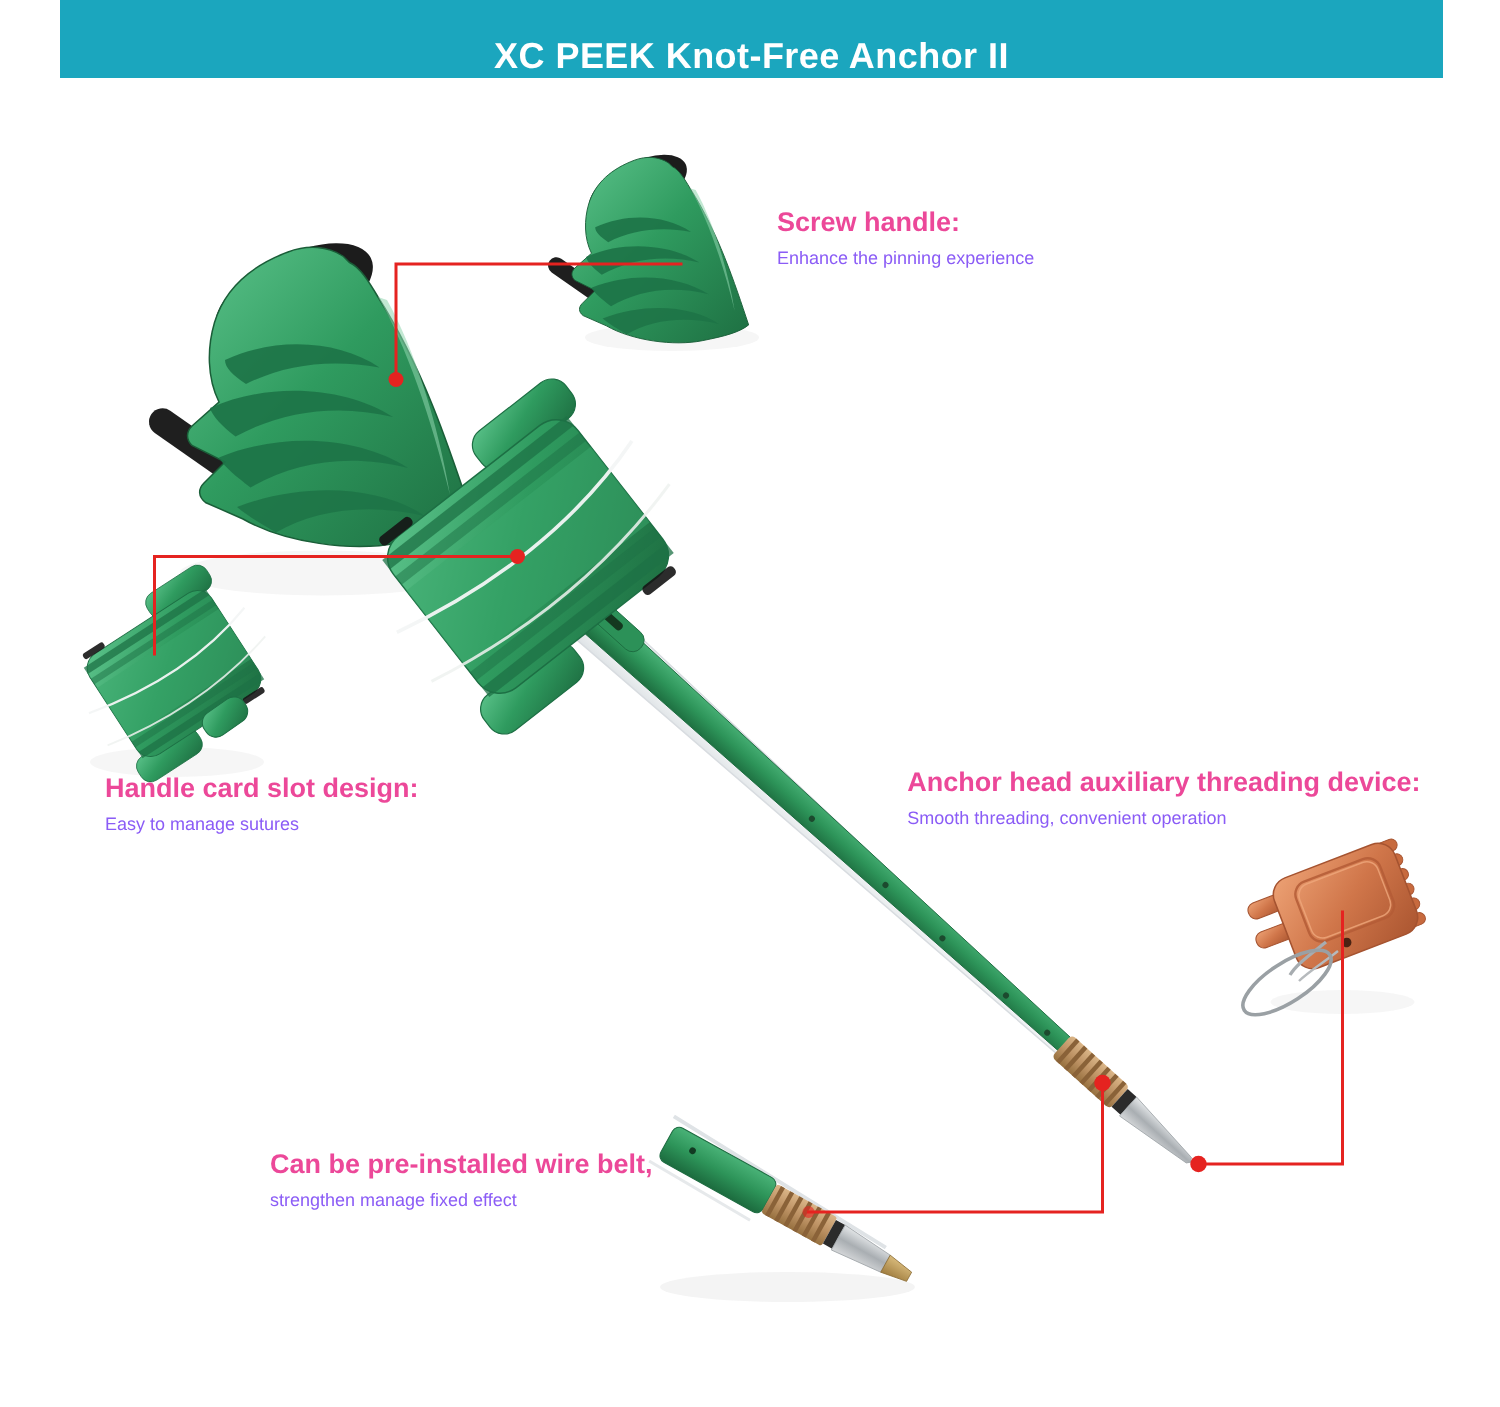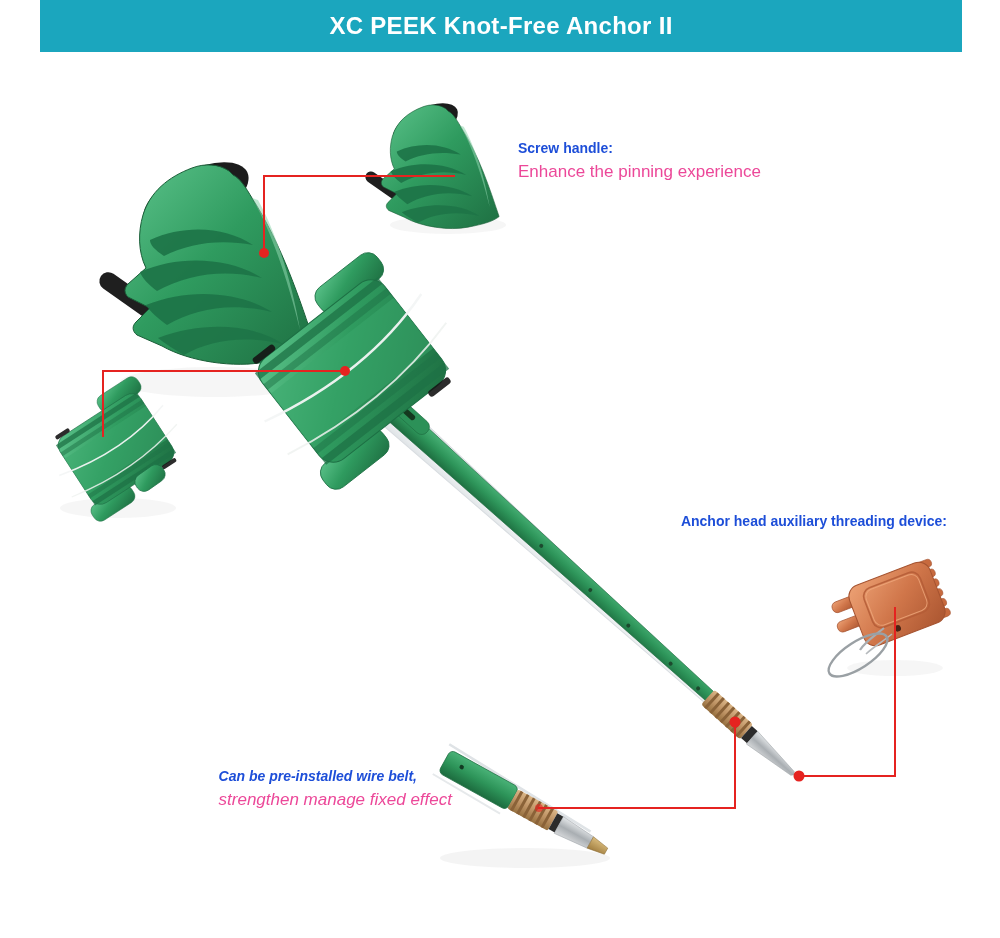--- a/index.html
+++ b/index.html
@@ -1,30 +1,30 @@
 <!DOCTYPE html>
 <html><head>
 <meta charset="utf-8">
 <style>
   html,body{margin:0;padding:0;background:#ffffff;}
   #page{position:relative;width:1000px;height:938px;background:#ffffff;overflow:hidden;
         font-family:"Liberation Sans",sans-serif;}
   
   .banner{position:absolute;left:40px;top:0;width:922px;height:52px;background:#1BA6BE;
-          display:flex;align-items:center;justify-content:center;}
+          display:flex;align-items:flex-end;justify-content:center;}
   .banner span{color:#ffffff;font-size:24px;font-weight:bold;letter-spacing:.3px;}
   
   .ann{position:absolute;line-height:24px;white-space:nowrap;}
-  .ann .ann-title{font-size:14px;font-weight:bold;color:#1d4ed8;}
-  .ann .ann-sub{font-size:17px;color:#ec4899;}
+  .ann .ann-title{font-size:18px;font-weight:bold;color:#ec4899;}
+  .ann .ann-sub{font-size:12px;color:#8b5cf6;}
   .ann.align-right{}
   #ann-screw{left:518px;top:136px;}
   #ann-slot{left:70px;top:513px;}
   #ann-thread{right:53px;top:509px;}
-  #ann-belt{right:548px;top:764px;font-style:italic;}
+  #ann-belt{right:565px;top:764px;}
   
   #art{position:absolute;left:0;top:0;width:1000px;height:938px;}
 </style>
 </head>
 <body>
 
 <div id="page">
 
   <div class="banner">
     <span>XC PEEK Knot-Free Anchor II</span>
@@ -198,23 +198,28 @@
       <circle cx="735" cy="722" r="5.5"></circle>
       <circle cx="539" cy="808" r="4" opacity=".6"></circle>
     </g>
   </svg>
 
   <div class="ann" id="ann-screw">
     <div class="ann-title">Screw handle:</div>
     <div class="ann-sub">Enhance the pinning experience</div>
   </div>
 
+  <div class="ann" id="ann-slot">
+    <div class="ann-title">Handle card slot design:</div>
+    <div class="ann-sub">Easy to manage sutures</div>
+  </div>
 
   <div class="ann align-right" id="ann-thread">
     <div class="ann-title">Anchor head auxiliary threading device:</div>
+    <div class="ann-sub">Smooth threading, convenient operation</div>
   </div>
 
   <div class="ann align-right" id="ann-belt">
     <div class="ann-title">Can be pre-installed wire belt,</div>
     <div class="ann-sub">strengthen manage fixed effect</div>
   </div>
 
 </div>
 
 </body></html>

